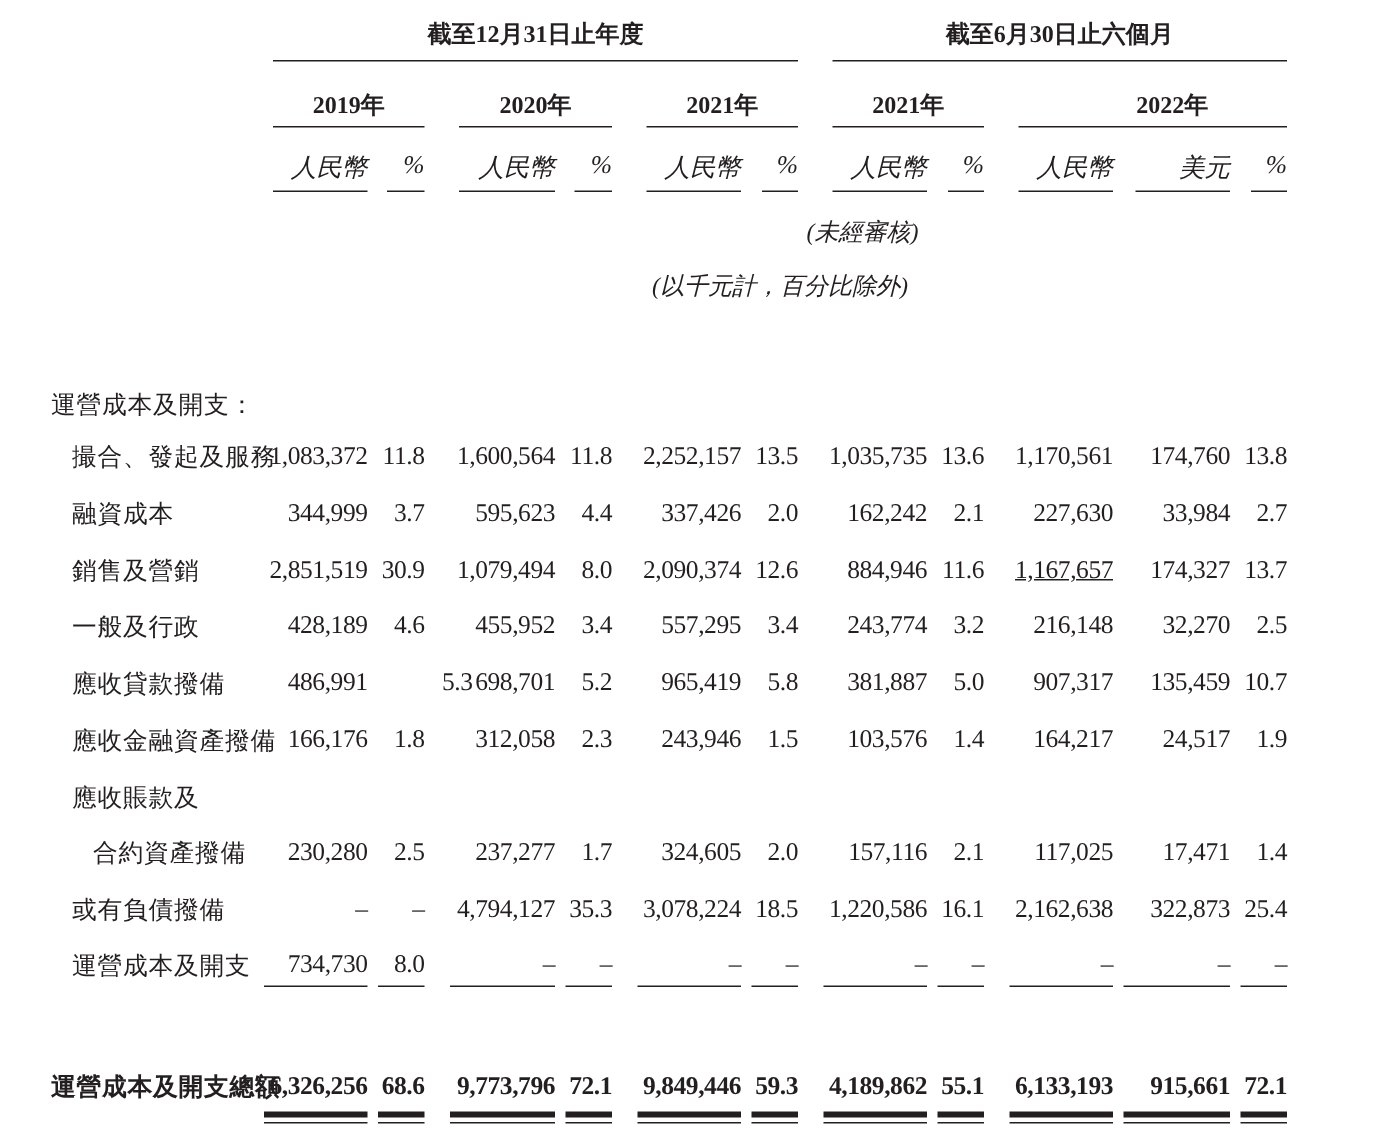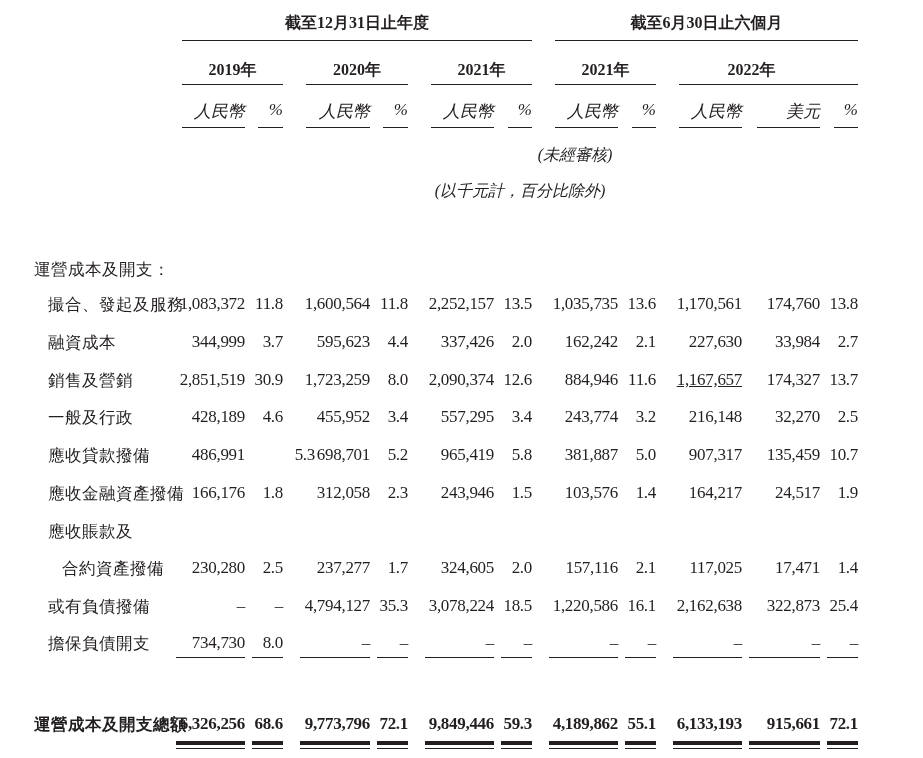--- a/index.html
+++ b/index.html
@@ -29,21 +29,21 @@
 <div class="line" style="left:555px; width:303px; top:40px;"></div>
 
 <div class="abs year" style="left:182px; width:101px; top:60px;">2019年</div>
 <div class="line" style="left:182px; width:101px; top:84px;"></div>
 <div class="abs year" style="left:306px; width:102px; top:60px;">2020年</div>
 <div class="line" style="left:306px; width:102px; top:84px;"></div>
 <div class="abs year" style="left:431px; width:101px; top:60px;">2021年</div>
 <div class="line" style="left:431px; width:101px; top:84px;"></div>
 <div class="abs year" style="left:555px; width:101px; top:60px;">2021年</div>
 <div class="line" style="left:555px; width:101px; top:84px;"></div>
-<div class="abs year" style="left:662px; width:179px; top:60px;">2022年</div>
+<div class="abs year" style="left:692px; width:179px; top:60px;">2022年</div>
 <div class="line" style="left:679px; width:179px; top:84px;"></div>
 
 <div class="abs cur" style="left:182px; width:63px; top:100px;">人民幣</div>
 <div class="line" style="left:182px; width:63px; top:127px;"></div>
 <div class="abs cur" style="left:258px; width:25px; top:100px;">%</div>
 <div class="line" style="left:258px; width:25px; top:127px;"></div>
 
 <div class="abs cur" style="left:306px; width:64px; top:100px;">人民幣</div>
 <div class="line" style="left:306px; width:64px; top:127px;"></div>
 <div class="abs cur" style="left:383px; width:25px; top:100px;">%</div>
@@ -98,21 +98,21 @@
   <div class="abs num" style="right:267px; top:332px;">2.1</div>
   <div class="abs num" style="right:181px; top:332px;">227,630</div>
   <div class="abs num" style="right:103px; top:332px;">33,984</div>
   <div class="abs num" style="right:65px; top:332px;">2.7</div>
 </div>
 
 <div>
   <div class="abs label" style="left:48px; top:370px;">銷售及營銷</div>
   <div class="abs num" style="right:678px; top:370px;">2,851,519</div>
   <div class="abs num" style="right:640px; top:370px;">30.9</div>
-  <div class="abs num" style="right:553px; top:370px;">1,723,259</div>
+  <div class="abs num" style="right:553px; top:370px;">1,079,494</div>
   <div class="abs num" style="right:515px; top:370px;">8.0</div>
   <div class="abs num" style="right:429px; top:370px;">2,090,374</div>
   <div class="abs num" style="right:391px; top:370px;">12.6</div>
   <div class="abs num" style="right:305px; top:370px;">884,946</div>
   <div class="abs num" style="right:267px; top:370px;">11.6</div>
   <div class="abs num" style="right:181px; top:370px;text-decoration:underline;">1,167,657</div>
   <div class="abs num" style="right:103px; top:370px;">174,327</div>
   <div class="abs num" style="right:65px; top:370px;">13.7</div>
 </div>
 
@@ -186,21 +186,21 @@
   <div class="abs num" style="right:429px; top:596px;">3,078,224</div>
   <div class="abs num" style="right:391px; top:596px;">18.5</div>
   <div class="abs num" style="right:305px; top:596px;">1,220,586</div>
   <div class="abs num" style="right:267px; top:596px;">16.1</div>
   <div class="abs num" style="right:181px; top:596px;">2,162,638</div>
   <div class="abs num" style="right:103px; top:596px;">322,873</div>
   <div class="abs num" style="right:65px; top:596px;">25.4</div>
 </div>
 
 <div>
-  <div class="abs label" style="left:48px; top:633px;">擔保負債開支</div>
+  <div class="abs label" style="left:48px; top:633px;">運營成本及開支</div>
   <div class="abs num" style="right:678px; top:633px;">734,730</div>
   <div class="abs num" style="right:640px; top:633px;">8.0</div>
   <div class="abs num" style="right:553px; top:633px;">–</div>
   <div class="abs num" style="right:515px; top:633px;">–</div>
   <div class="abs num" style="right:429px; top:633px;">–</div>
   <div class="abs num" style="right:391px; top:633px;">–</div>
   <div class="abs num" style="right:305px; top:633px;">–</div>
   <div class="abs num" style="right:267px; top:633px;">–</div>
   <div class="abs num" style="right:181px; top:633px;">–</div>
   <div class="abs num" style="right:103px; top:633px;">–</div>

